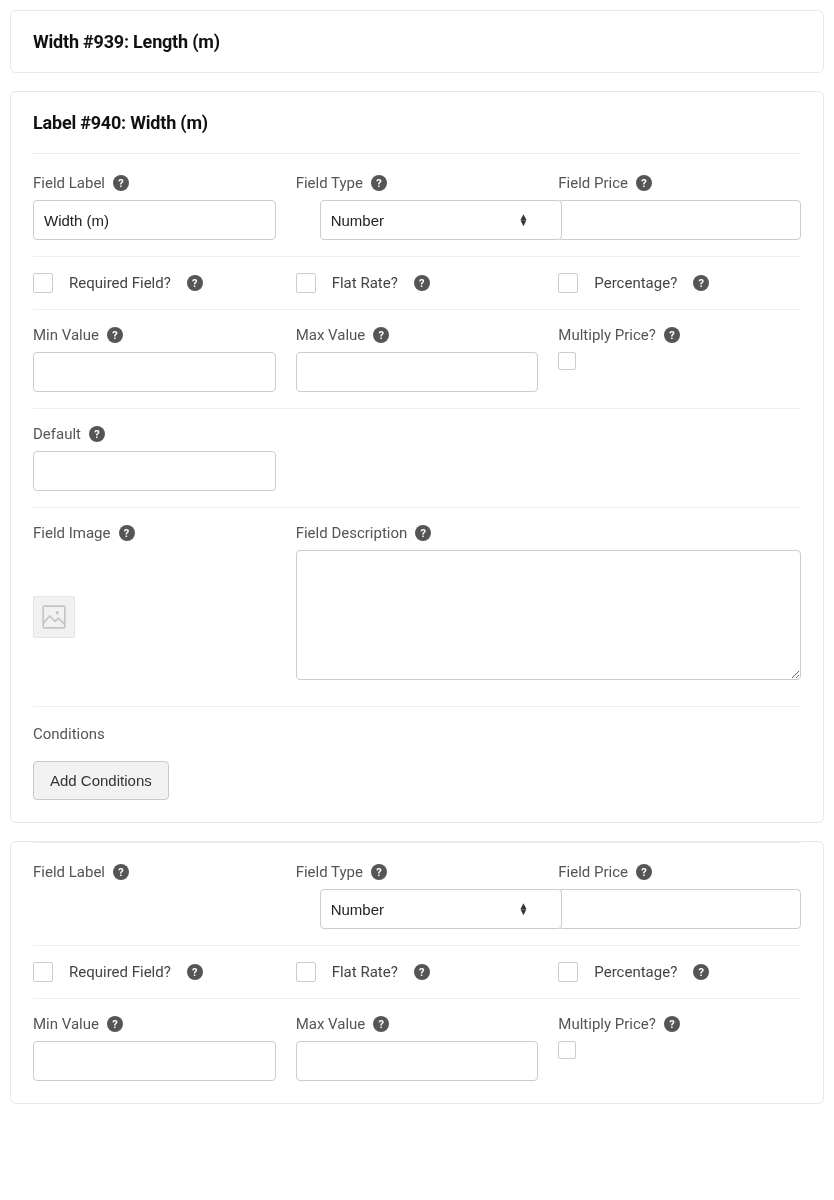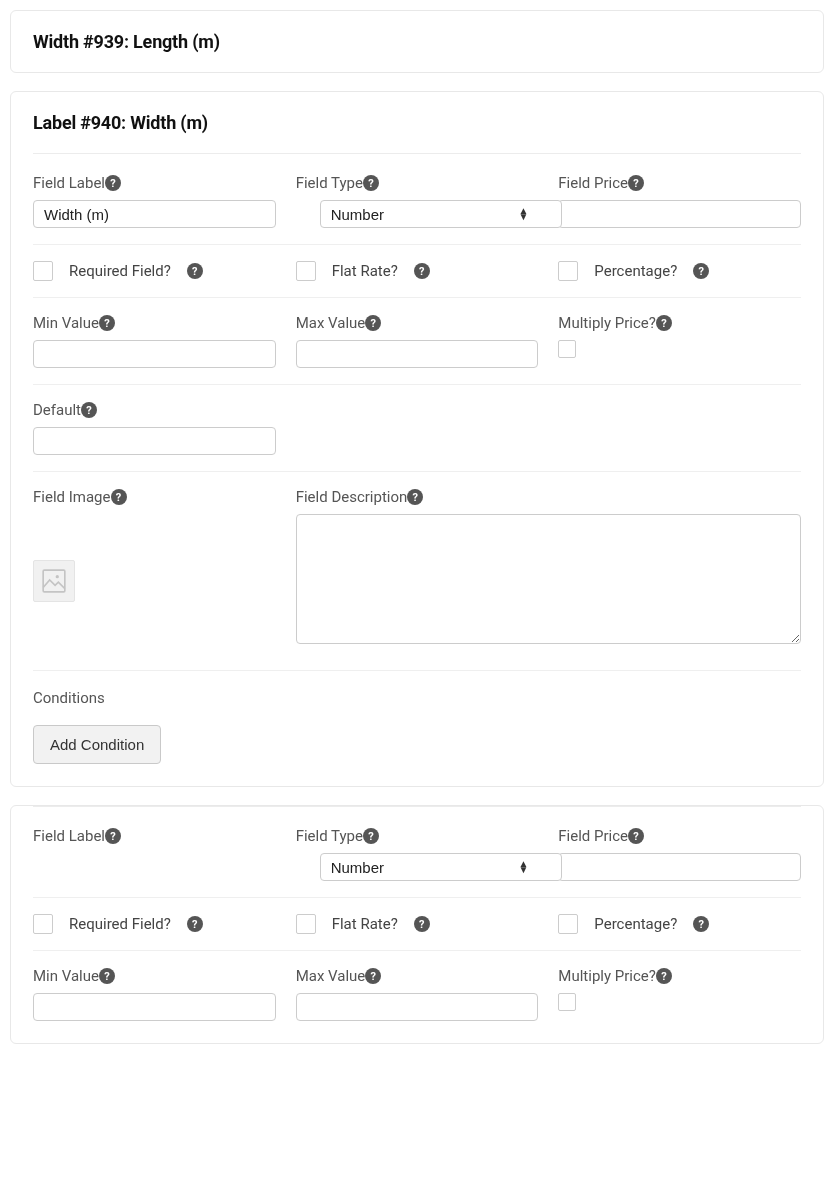--- a/index.html
+++ b/index.html
@@ -39,41 +39,42 @@
       column-gap: 20px;
       padding-top: 16px;
       padding-bottom: 16px;
     }
     .row + .row { border-top: 1px solid #efefef; }
     .row.first { padding-top: 0; }
     .field { }
     .field-label {
       display: flex;
       align-items: center;
+      gap: 8px;
       color: #555;
       font-size: 15px;
       margin-bottom: 8px;
     }
     .help-icon {
       display: inline-flex;
       align-items: center;
       justify-content: center;
       width: 16px;
       height: 16px;
       border-radius: 50%;
       background: #555;
       color: #fff;
       font-size: 11px;
       font-weight: 700;
       line-height: 1;
       cursor: help;
     }
     .text-input, .select-input {
       width: 100%;
-      height: 28px;
+      height: 40px;
       border: 1px solid #ccc;
       border-radius: 4px;
       padding: 0 10px;
       font-size: 15px;
       color: #222;
       background: #fff;
     }
     .select-wrap {
       position: relative;
     }
@@ -274,21 +275,21 @@
         <div class="field-label">
           <span>Field Description</span>
           <span class="help-icon">?</span>
         </div>
         <textarea class="textarea-input" style=""></textarea>
       </div>
     </div>
 
     <div class="conditions-row">
       <div class="cond-label">Conditions</div>
-      <button class="btn">Add Condition</button>
+      <button class="btn">Add Conditions</button>
     </div>
 
   </div>
 </div>
 
 <div class="panel" style="margin-bottom:0;">
   <div class="panel-divider"></div>
   <div class="panel-body">
 
     <div class="row first">

